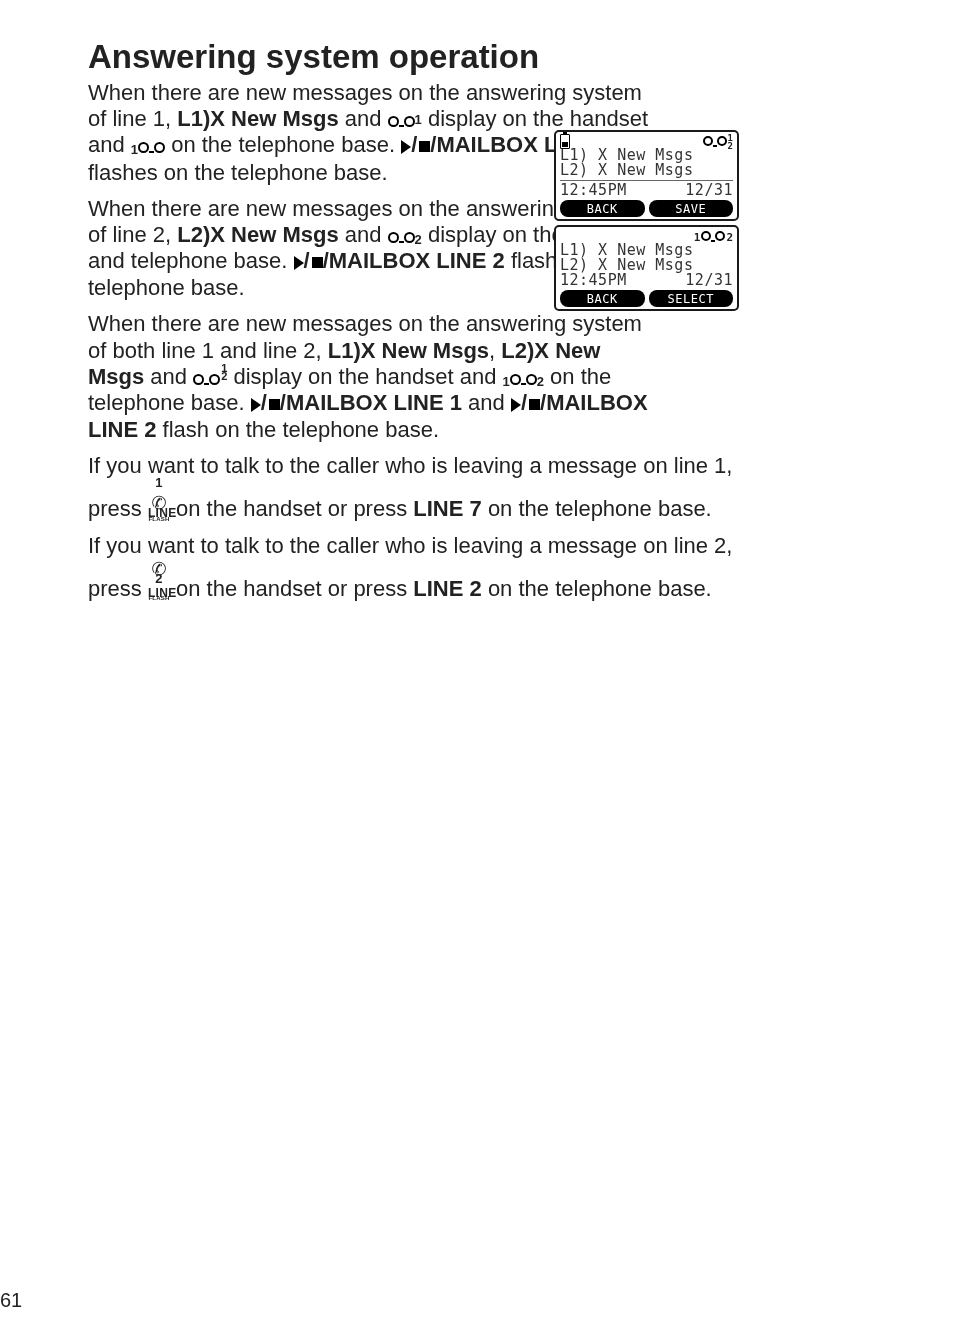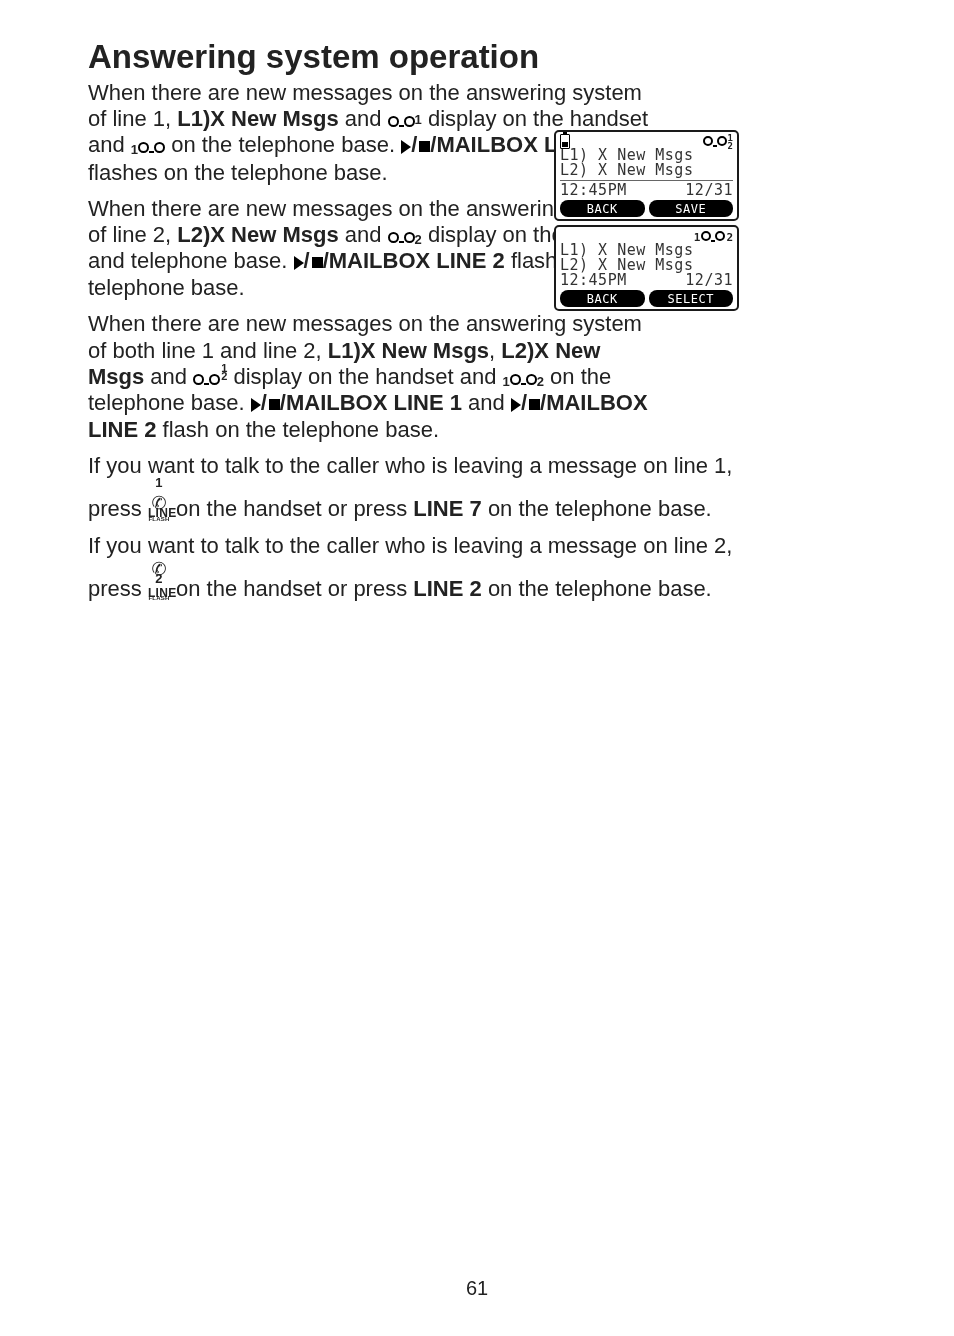--- a/index.html
+++ b/index.html
@@ -205,24 +205,23 @@
   }
   .linekey .lbl2 {
     font-size: 6px;
     font-weight: 700;
     display: block;
     letter-spacing: 0.2px;
   }
 
   .pagenum {
     position: absolute;
-    bottom: 36px;
+    bottom: 24px;
     left: 0;
     width: 954px;
-    text-align: center;
     font-size: 20px;
   }
 </style>
 </head>
 <body>
 
 <div class="page">
   <h1>Answering system operation</h1>
 
 

